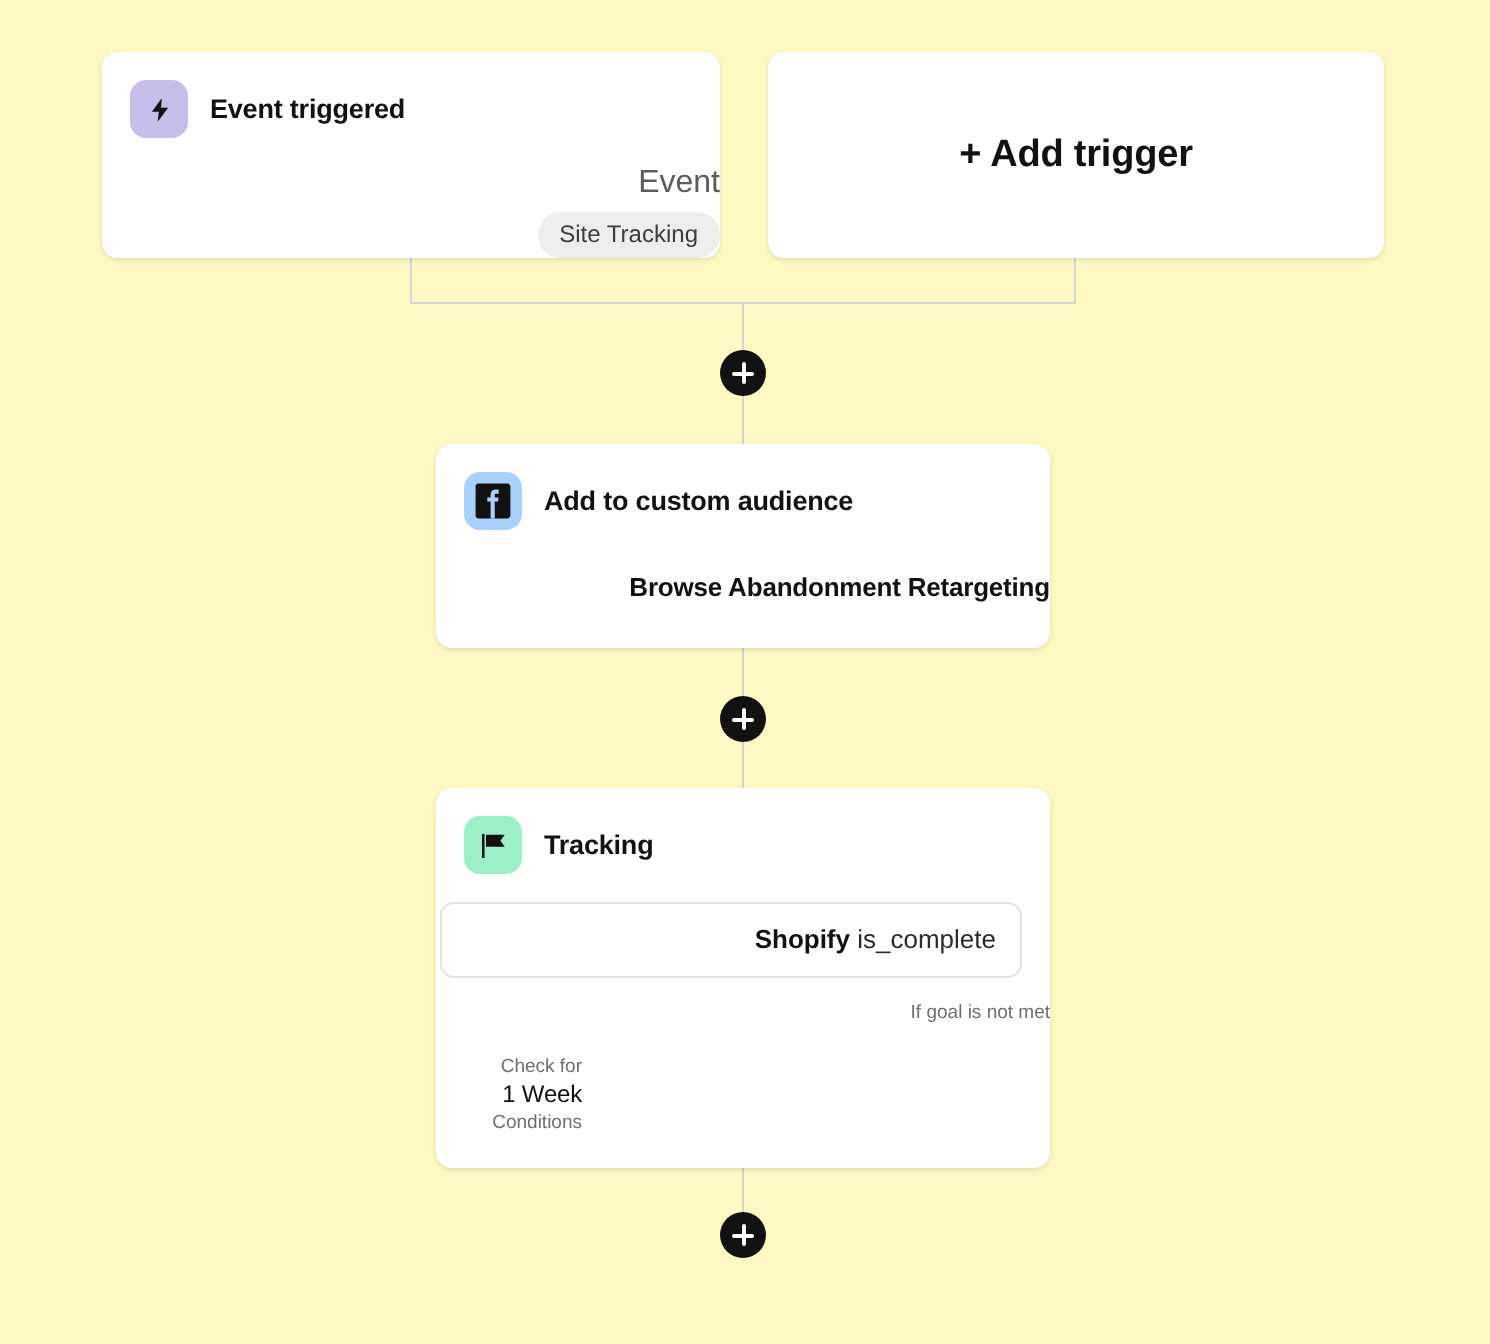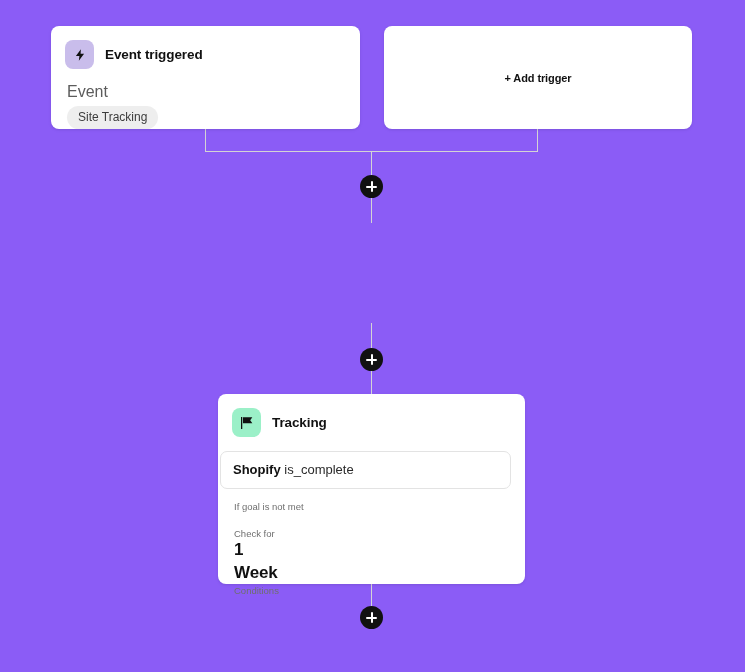--- a/index.html
+++ b/index.html
@@ -8,21 +8,22 @@
     width: 745px; height: 672px;
     background: #f8f8f8;
     font-family: "Liberation Sans", sans-serif;
     -webkit-font-smoothing: antialiased;
     overflow: hidden;
   }
   #canvas {
     position: relative;
     width: 745px;
     height: 672px;
-    background: #8b5cf6;
+    background: #fef9c3;
+    text-align: right;
   }
 
   
   .card {
     position: absolute;
     background: #ffffff;
     border-radius: 8px;
     box-shadow: 0 1px 2px rgba(16,24,40,0.07), 0 1px 4px rgba(16,24,40,0.05);
   }
 
@@ -75,21 +76,21 @@
     border-radius: 12px;
     font-size: 12px;
     color: #3c3c3c;
     line-height: 1;
   }
 
   
   .add-trigger-inner {
     width: 100%; height: 100%;
     display: flex; align-items: center; justify-content: center;
-    font-size: 11px; font-weight: 700; color: #111111;
+    font-size: 19px; font-weight: 700; color: #111111;
     letter-spacing: -0.1px;
   }
 
   
   .card-sub-bold {
     font-size: 13px;
     font-weight: 700;
     color: #111111;
     padding: 21px 0 0 16px;
     letter-spacing: -0.1px;
@@ -127,22 +128,22 @@
     padding: 16px 0 0 16px;
     gap: 0;
   }
   .stat { width: 57px; }
   .stat .cap {
     font-size: 9.5px;
     color: #6f6f6f;
     line-height: 1.25;
   }
   .stat .val {
-    font-size: 17px;
-    font-weight: 700;
+    font-size: 12px;
+    font-weight: 400;
     color: #111111;
     line-height: 1.35;
     letter-spacing: -0.1px;
   }
 
   
   .vline {
     position: absolute;
     width: 1px;
     background: #d4d4d4;
@@ -201,20 +202,32 @@
     <div class="field-label">Event</div>
     <div class="pill">Site Tracking</div>
   </div>
 
   <div class="card" id="card-add-trigger">
     <div class="add-trigger-inner">+ Add trigger</div>
   </div>
 
   <div class="plus-btn" style="left:360px; top:175px;"></div>
 
+  <div class="card" id="card-add-audience">
+    <div class="card-head">
+      <span class="node-icon blue">
+        <svg width="19" height="19" viewBox="0 0 24 24" aria-hidden="true">
+          <rect x="1" y="1" width="22" height="22" rx="2" fill="#111111"></rect>
+          <path d="M15.6 7.4h-1.7c-.5 0-.8.3-.8.8v1.6h2.4l-.3 2.5h-2.1V23h-2.6v-10.7H8.4V9.8h2.1V7.9c0-2 1.2-3.2 3.1-3.2h2z" fill="#a8d2fb"></path>
+        </svg>
+      </span>
+      <span class="node-title">Add to custom audience</span>
+    </div>
+    <div class="card-sub-bold">Browse Abandonment Retargeting</div>
+  </div>
 
   <div class="plus-btn" style="left:360px; top:348px;"></div>
 
   <div class="card" id="card-purchase">
     <div class="card-head">
       <span class="node-icon green">
         <svg width="16" height="16" viewBox="0 0 24 24" aria-hidden="true">
           <rect x="3" y="3" width="1.9" height="18" fill="#111111"></rect>
           <path d="M6 3.5 H20 L16.8 8 L20 12.5 H6 Z" fill="#111111"></path>
         </svg>

